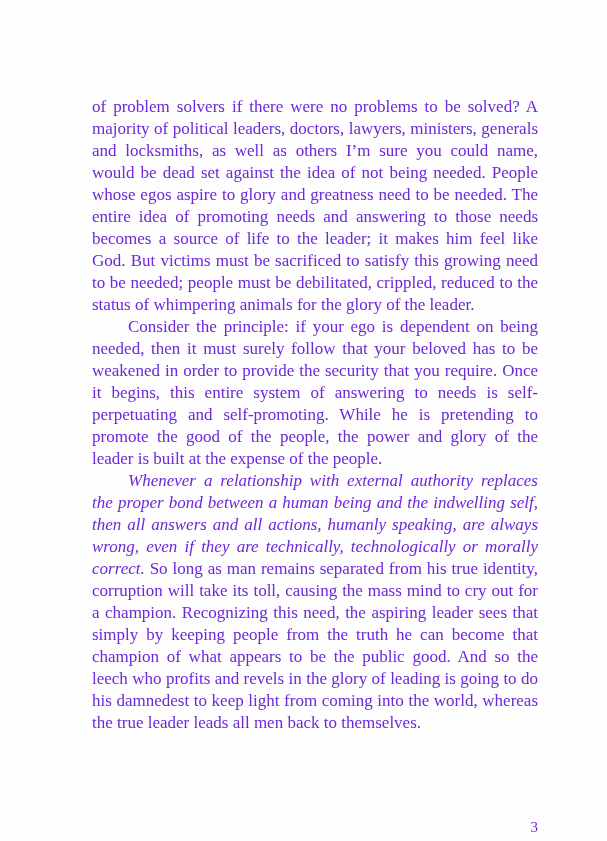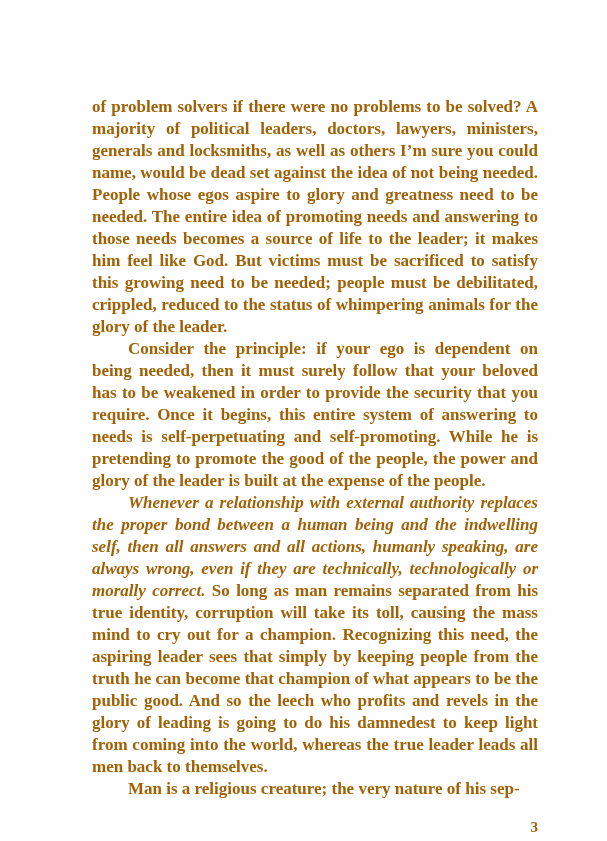--- a/index.html
+++ b/index.html
@@ -6,23 +6,22 @@
     margin: 0;
     padding: 0;
     background: #ffffff;
   }
   .book-page {
     position: relative;
     width: 607px;
     height: 841px;
     background: #fefefe;
     font-family: "Liberation Serif", "DejaVu Serif", serif;
-    color: #a16207;
+    color: #6d28d9;
     overflow: hidden;
-    font-weight: bold;
   }
   .text-block {
     position: absolute;
     left: 92px;
     top: 96px;
     width: 446px;
     font-size: 17px;
     line-height: 22px;
     text-align: justify;
     text-justify: inter-word;
@@ -53,19 +52,18 @@
 <div class="book-page">
 
   <div class="text-block">
 
     <p class="no-indent"><span>of problem solvers if there were no problems to be solved? A majority of political leaders, doctors, lawyers, ministers, generals and locksmiths, as well as others I’m sure you could name, would be dead set against the idea of not being needed. People whose egos aspire to glory and greatness need to be needed. The entire idea of promoting needs and answering to those needs becomes a source of life to the leader; it makes him feel like God. But victims must be sacrificed to satisfy this growing need to be needed; people must be debilitated, crippled, reduced to the status of whimpering animals for the glory of the leader.</span></p>
 
     <p class="indent"><span>Consider the principle: if your ego is dependent on being needed, then it must surely follow that your beloved has to be weakened in order to provide the security that you require. Once it begins, this entire system of answering to needs is self-perpetuating and self-promoting. While he is pretending to promote the good of the people, the power and glory of the leader is built at the expense of the people.</span></p>
 
     <p class="indent"><span class="seg-italic">Whenever a relationship with external authority replaces the proper bond between a human being and the indwelling self, then all answers and all actions, humanly speaking, are always wrong, even if they are technically, technologically or morally correct.</span><span> So long as man remains separated from his true identity, corruption will take its toll, causing the mass mind to cry out for a champion. Recognizing this need, the aspiring leader sees that simply by keeping people from the truth he can become that champion of what appears to be the public good. And so the leech who profits and revels in the glory of leading is going to do his damnedest to keep light from coming into the world, whereas the true leader leads all men back to themselves.</span></p>
 
-    <p class="indent"><span>Man is a religious creature; the very nature of his sep-</span></p>
 
   </div>
 
   <div class="folio">3</div>
 
 </div>
 
 </body></html>

